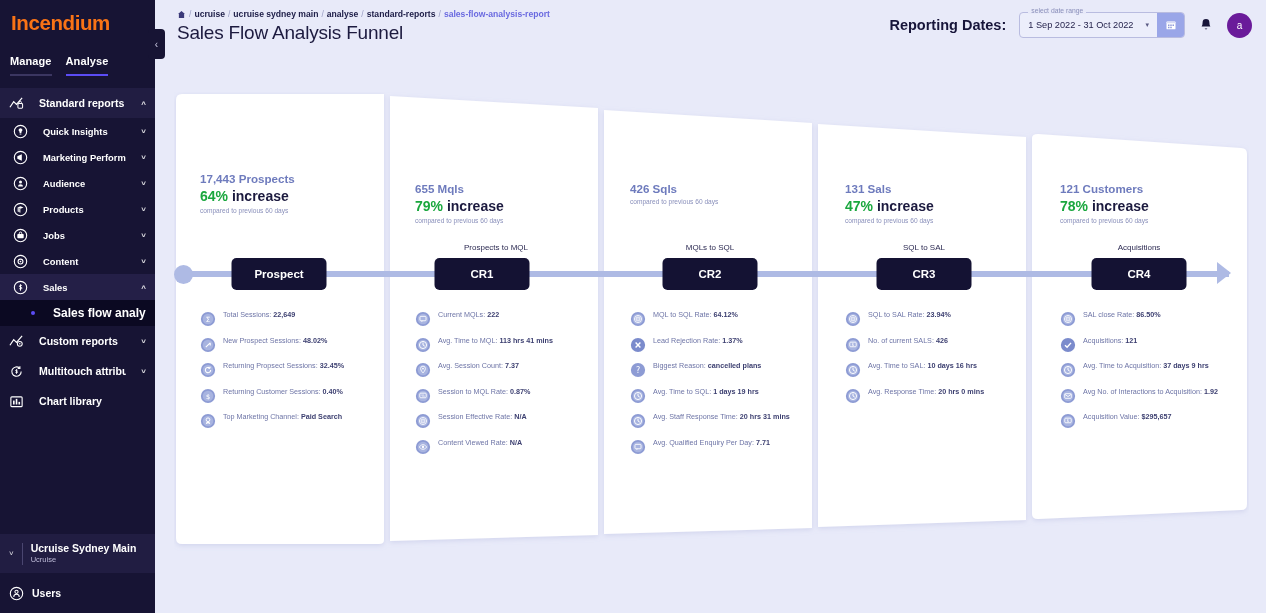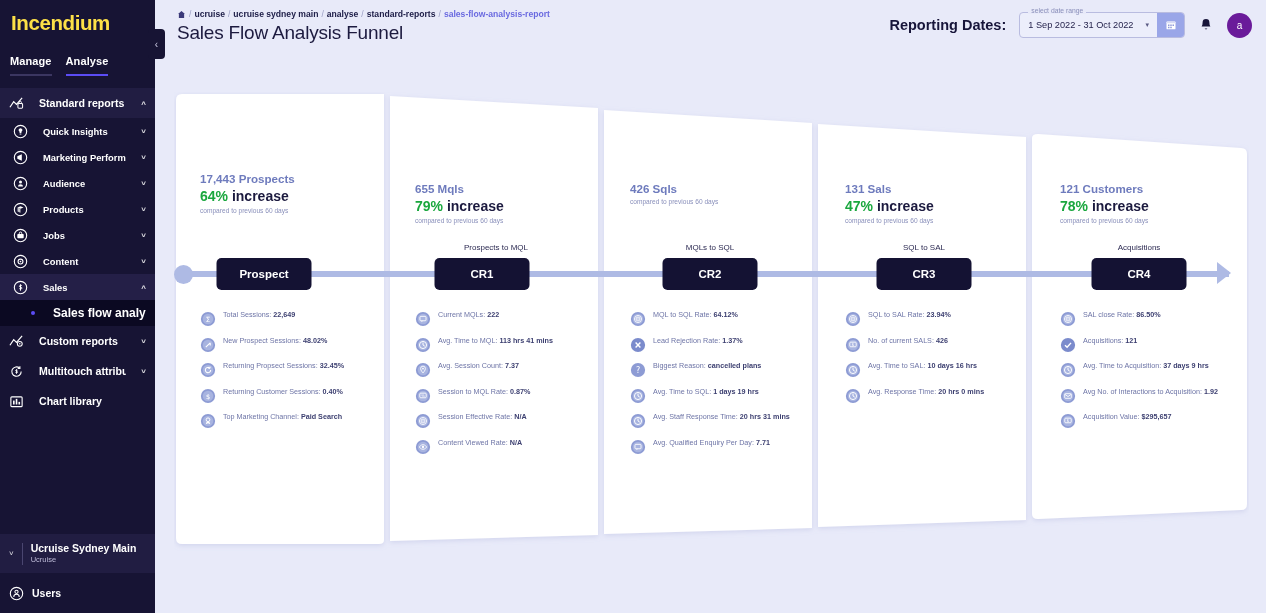--- a/index.html
+++ b/index.html
@@ -20,21 +20,21 @@
     flex: 0 0 155px;
     display: flex; flex-direction: column;
   }
   .brand {
     height: 46px;
     display: flex; align-items: center;
     padding: 0 10px 0 11px;
   }
   .brand-text {
     font-size: 20.5px; font-weight: 700; letter-spacing: -0.4px;
-    color: #fde047; position: relative; line-height: 1;
+    color: #f97316; position: relative; line-height: 1;
   }
   .tabs { display: flex; padding: 0 10px; gap: 14px; margin-top: 9px; }
   .tab {
     font-size: 11px; font-weight: 700; color: #ffffff;
     padding-bottom: 7px; border-bottom: 2px solid transparent;
     cursor: pointer; letter-spacing: 0.1px;
   }
   .tab.inactive { border-bottom-color: #3b3661; }
   .tab.active { border-bottom-color: #5b4cf5; }
 
@@ -740,21 +740,21 @@
             </div>
           </div>
         </div>
       </div>
 
       <div class="pipeline">
         <div class="pipe-line" style="left:10px; width:1045px;"></div>
         <div class="pipe-dot"></div>
         <div class="pipe-arrow" style="left:1043px"></div>
 
-        <div class="cr-box" style="left:90px; width:95px;">Prospect</div>
+        <div class="cr-box" style="left:105px; width:95px;">Prospect</div>
 
         <div class="pipe-label" style="left:322px">Prospects to MQL</div>
         <div class="cr-box" style="left:308px; width:95px;">CR1</div>
 
         <div class="pipe-label" style="left:536px">MQLs to SQL</div>
         <div class="cr-box" style="left:536px; width:95px;">CR2</div>
 
         <div class="pipe-label" style="left:750px">SQL to SAL</div>
         <div class="cr-box" style="left:750px; width:95px;">CR3</div>
 

